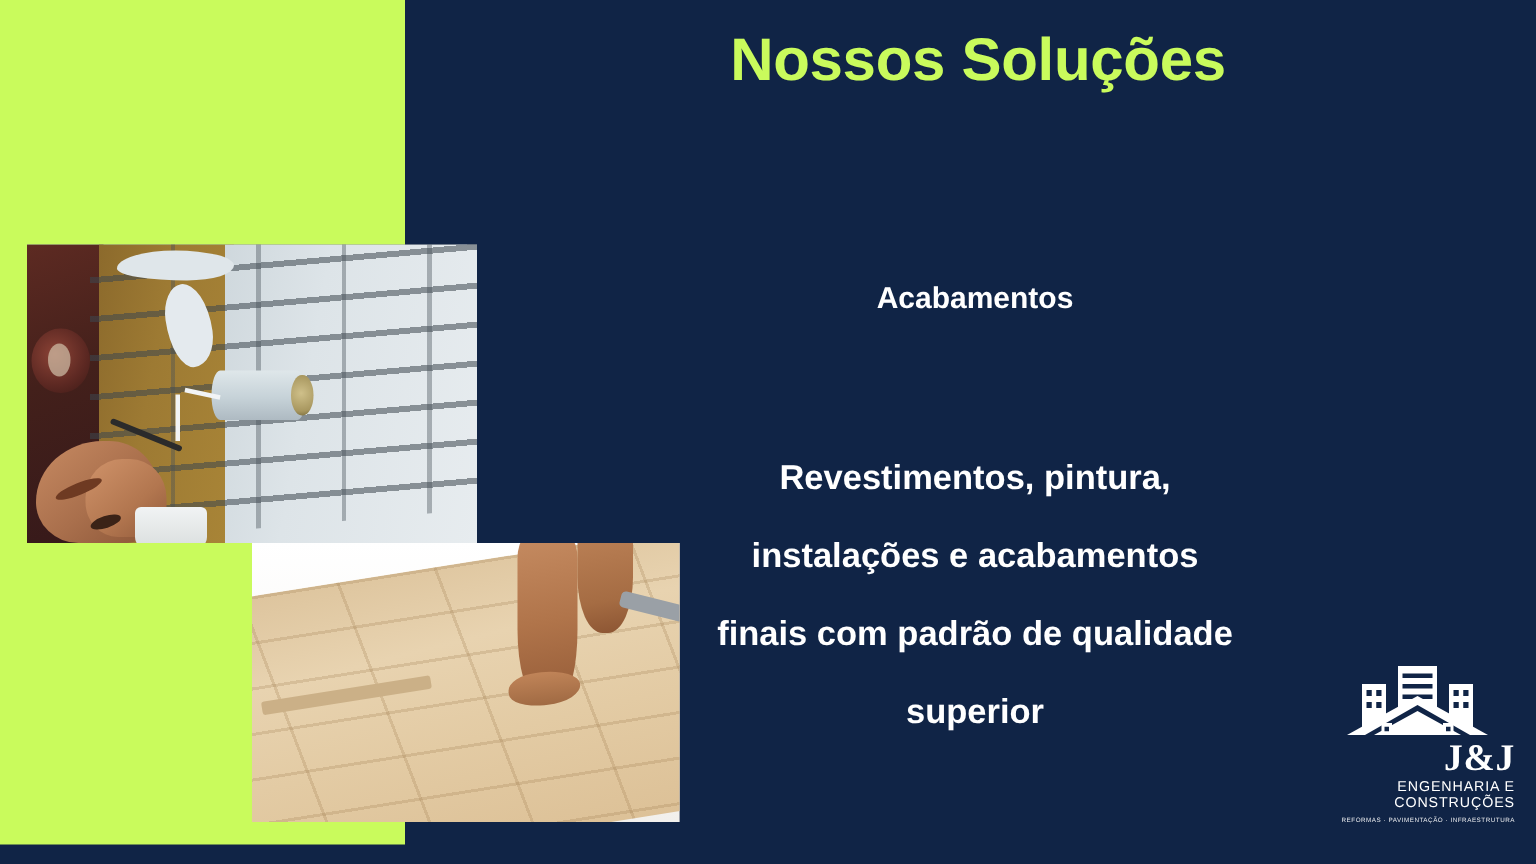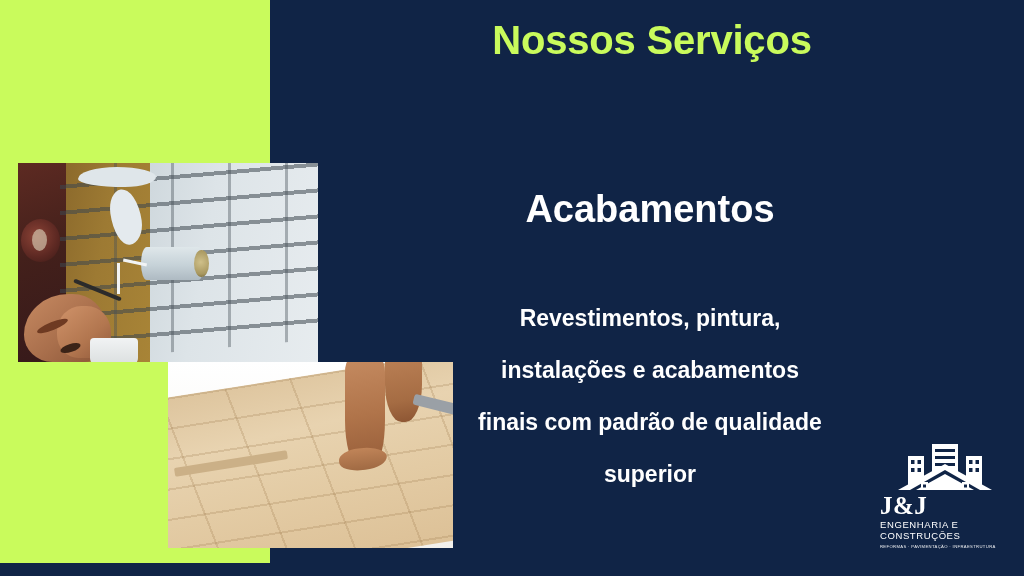--- a/index.html
+++ b/index.html
@@ -234,21 +234,21 @@
     font-weight: bold;
     line-height: 28px;
   }
   .service-heading {
     position: absolute;
     left: 400px;
     top: 188px;
     width: 500px;
     text-align: center;
     color: #ffffff;
-    font-size: 38px;
+    font-size: 20px;
     font-weight: bold;
   }
   .service-body {
     position: absolute;
     left: 470px;
     top: 292px;
     width: 360px;
     text-align: center;
     color: #ffffff;
     font-size: 23px;
@@ -256,21 +256,21 @@
     line-height: 52px;
   }
 
   
   .logo {
     position: absolute;
     left: 880px;
     top: 440px;
     width: 130px;
     height: 118px;
-    text-align: left;
+    text-align: right;
     color: #ffffff;
   }
   .logo-mark { width: 130px; height: 56px; display: block; }
   .logo-word {
     font-size: 25px;
     font-weight: bold;
     letter-spacing: .5px;
     line-height: 24px;
     font-family: "Liberation Serif", serif;
     margin-top: -2px;
@@ -325,21 +325,21 @@
     <div class="fl-wall"></div>
     <div class="fl-floor"></div>
     <div class="fl-seams"></div>
     <div class="fl-plank-edge"></div>
     <div class="fl-leg"></div>
     <div class="fl-leg2"></div>
     <div class="fl-foot"></div>
     <div class="fl-tool"></div>
   </div>
 
-  <div class="title">Nossos Serviços</div>
+  <div class="title">Nossos Soluções</div>
   <div class="service-heading">Acabamentos</div>
   <div class="service-body">Revestimentos, pintura, instalações e acabamentos finais com padrão de qualidade superior</div>
 
   <div class="logo">
     <svg class="logo-mark" viewBox="0 0 130 56">
 
       <rect x="28" y="16" width="16" height="34" fill="#ffffff"></rect>
       <rect x="31" y="20" width="3.5" height="4" fill="#102446"></rect>
       <rect x="37.5" y="20" width="3.5" height="4" fill="#102446"></rect>
       <rect x="31" y="28" width="3.5" height="4" fill="#102446"></rect>

